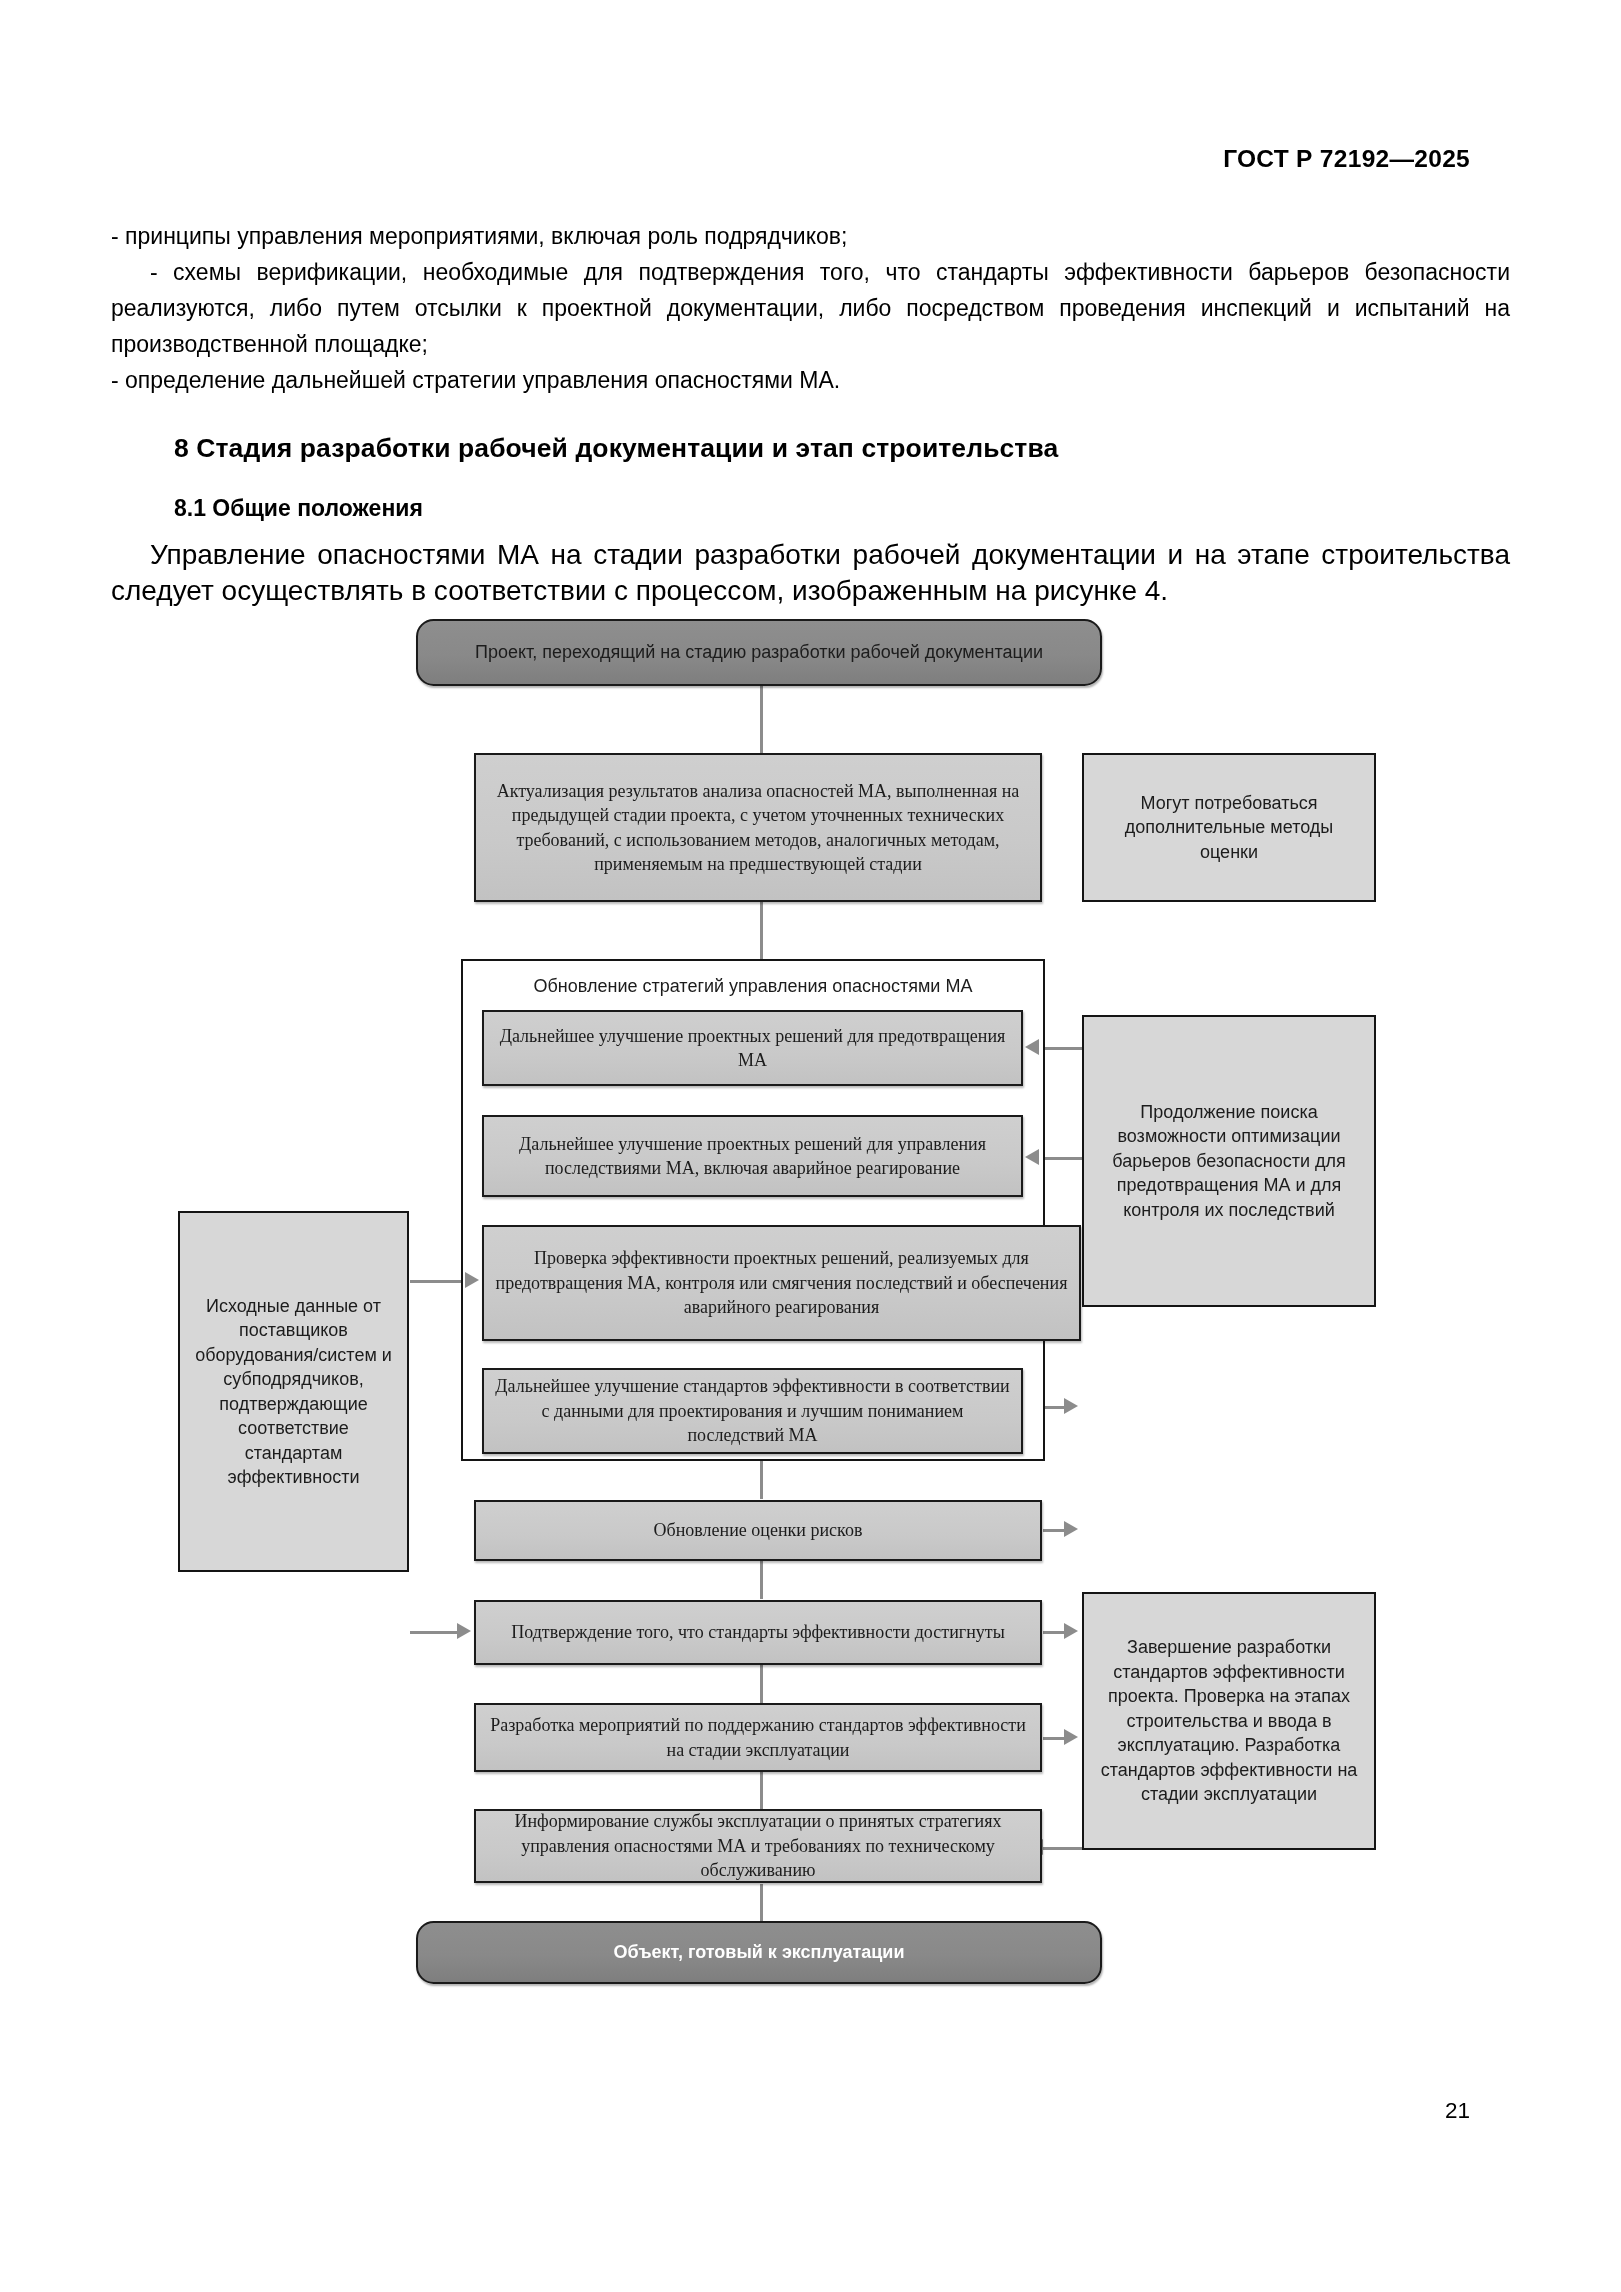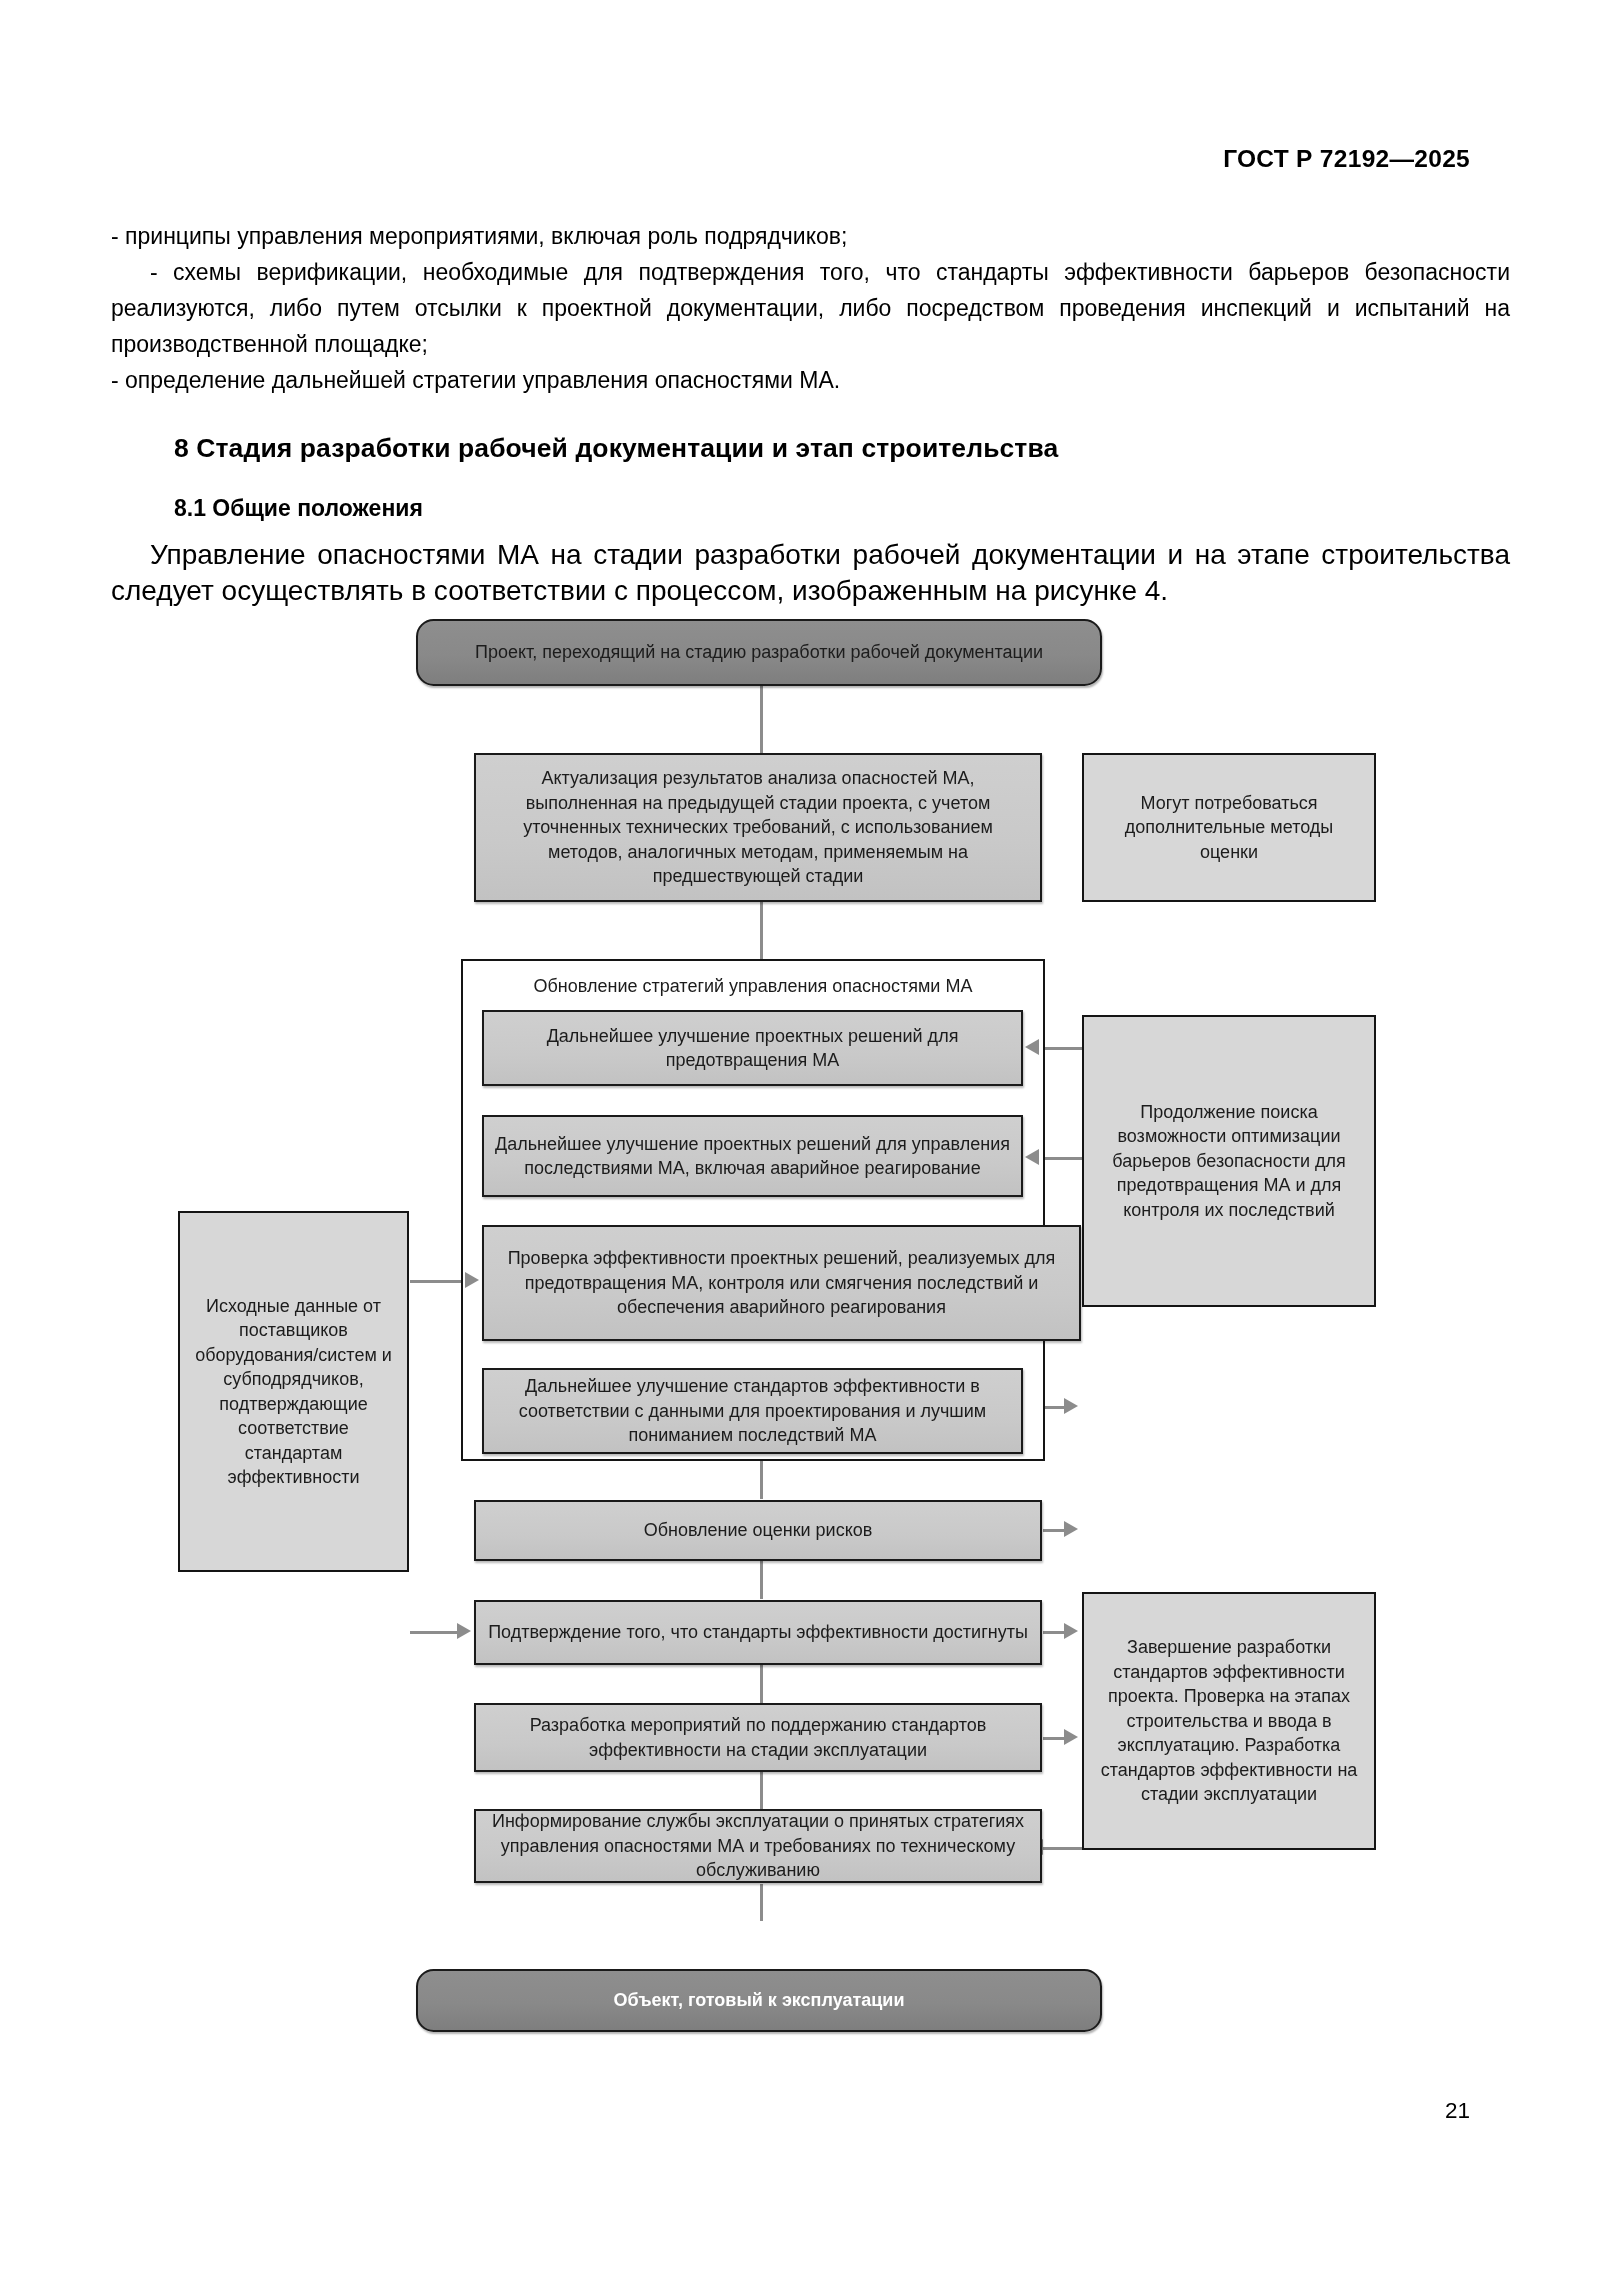--- a/index.html
+++ b/index.html
@@ -98,27 +98,27 @@
   .term {
     background: linear-gradient(to bottom, #8e8e8e 0%, #898989 55%, #7e7e7e 100%);
     border: 2px solid #1a1a1a;
     border-radius: 17.6px;
     color: #1c1c1c;
     box-shadow: 1px 2px 2px rgba(0,0,0,0.30);
   }
   .term.dark-label {
     color: #ffffff;
     font-weight: bold;
-    margin-top: 48px;
   }
   .proc {
     background: linear-gradient(to bottom, #cfcfcf 0%, #c9c9c9 60%, #c2c2c2 100%);
     border: 2px solid #1a1a1a;
     color: #1c1c1c;
     box-shadow: 1px 2px 2px rgba(0,0,0,0.28);
+    font-family: Liberation Serif, serif;
   }
   .side {
     background: #d7d7d7;
     border: 2px solid #141414;
     color: #1c1c1c;
   }
   .group {
     position: absolute;
     box-sizing: border-box;
     background: #ffffff;

